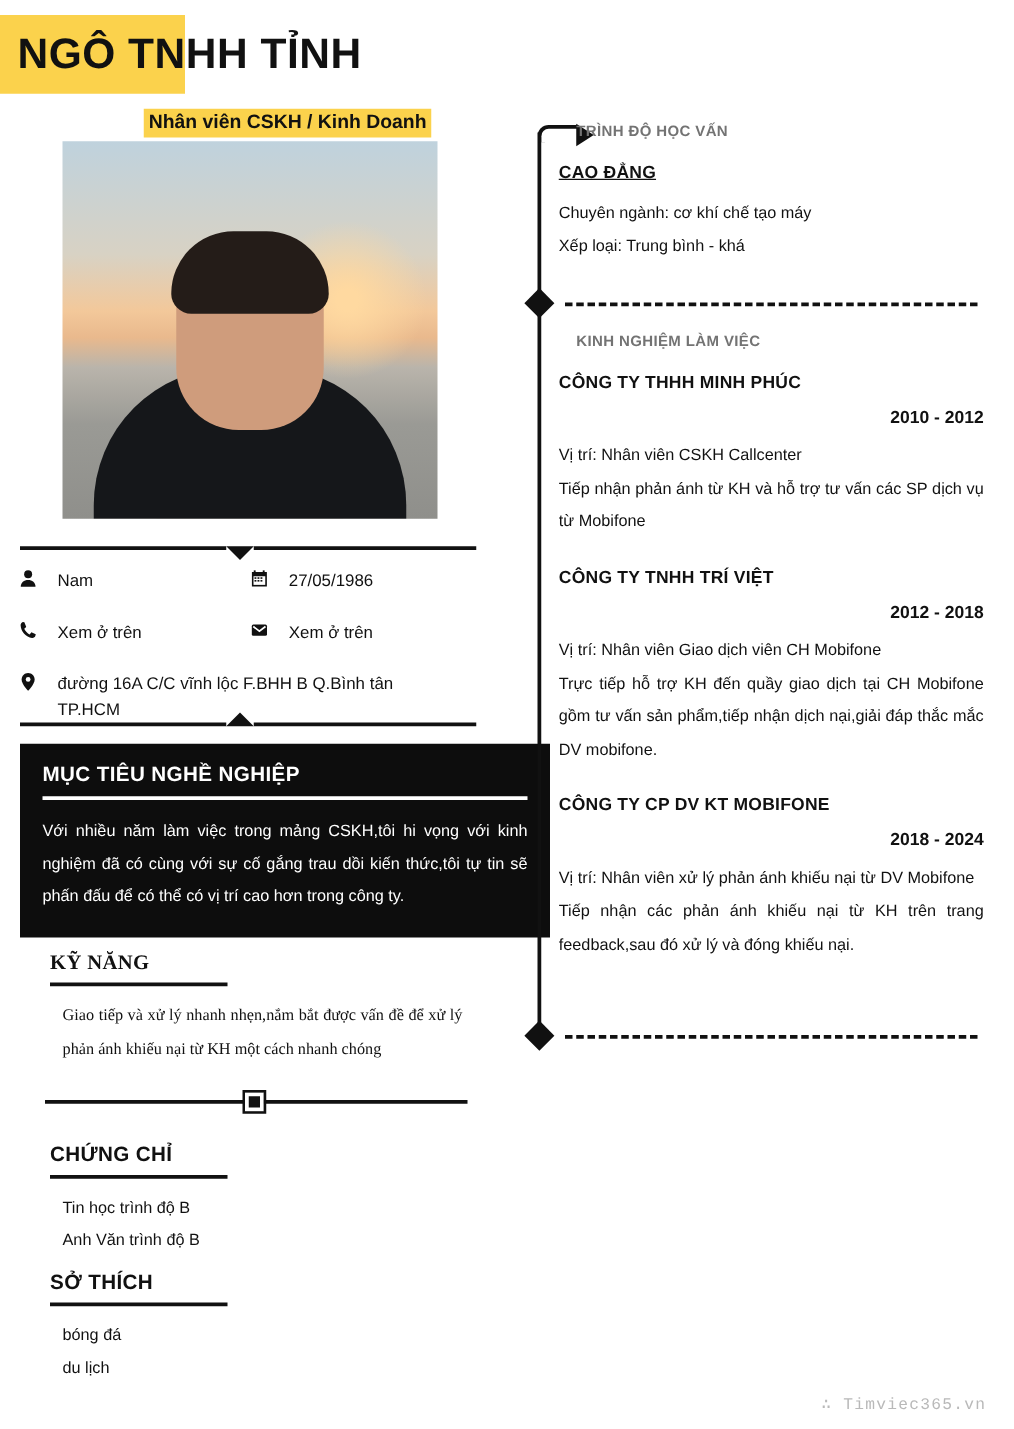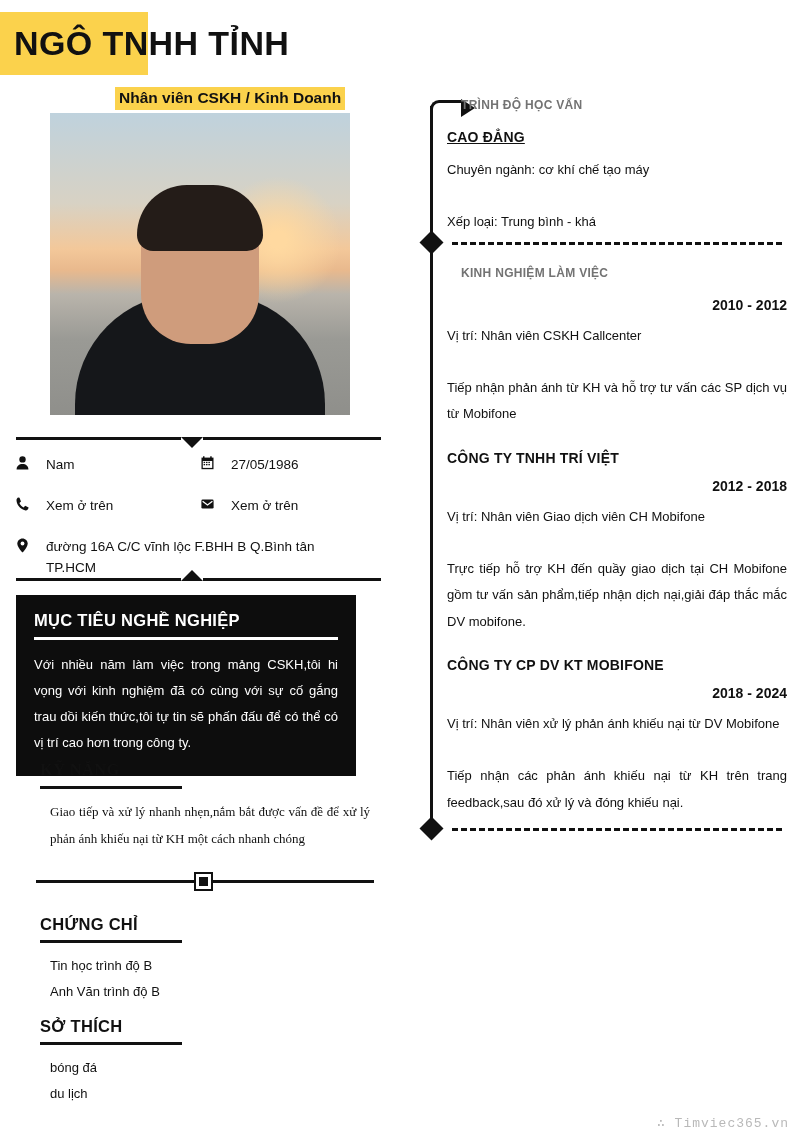--- a/index.html
+++ b/index.html
@@ -88,21 +88,21 @@
   .cicon { width: 30px; flex: 0 0 30px; padding-top: 1px; }
   .cicon svg { display: block; }
   .ctext { line-height: 1.55; }
   .ctwo { display: flex; }
   .ccol { width: 50%; }
   .ccol .crow { margin-bottom: 20px; }
 
   
   .objective {
     position: absolute; left: 16px; top: 595px;
-    width: 340px; padding: 16px 18px 20px 18px;
+    width: 424px; padding: 16px 18px 20px 18px;
     background: #0d0d0d; color: #fff;
   }
   .obj-h {
     font-size: 16.5px; font-weight: bold; letter-spacing: .3px;
     padding-bottom: 7px;
   }
   .obj-line { height: 3px; background: #fff; width: 100%; margin-bottom: 12px; }
   .obj-body { font-size: 13px; line-height: 2.0; text-align: justify; }
 
   
@@ -158,21 +158,21 @@
       radial-gradient(ellipse at 98% 85%, rgba(251,210,76,.85) 0 40%, rgba(251,210,76,0) 72%),
       linear-gradient(#FBD24C, #FBD24C);
     background-size: 26px 26px, 26px 26px, calc(100% - 16px) 100%;
     background-position: left top, right bottom, 8px 0;
     background-repeat: no-repeat;
     border-radius: 3px;
     z-index: -1;
   }
   .sub-h { font-size: 14px; font-weight: bold; letter-spacing: .2px; }
   .years { font-size: 14px; font-weight: bold; text-align: right; }
-  .rbody { font-size: 13px; line-height: 2.05; margin-top: 25px; }
+  .rbody { font-size: 13px; line-height: 2.05; }
   .rbody.just { text-align: justify; }
 
   
   .footer {
     position: absolute; right: 22px; bottom: 12px;
     font-family: "Liberation Mono", monospace;
     font-size: 13px; color: #b9b9b9; letter-spacing: 1px;
   }
 </style>
 </head>
@@ -305,20 +305,21 @@
     <div class="hl-title">TRÌNH ĐỘ HỌC VẤN</div>
     <div class="sub-h" style="margin-top:12px;text-decoration:underline;">CAO ĐẲNG</div>
     <div class="rbody" style="margin-top:12px;">Chuyên ngành: cơ khí chế tạo máy</div>
     <div class="rbody">Xếp loại: Trung bình - khá</div>
   </div>
 
   <div class="rsec" style="top:262px;">
     <div class="hl-title">KINH NGHIỆM LÀM VIỆC</div>
 
     <div style="margin-top:12px;">
+      <div class="sub-h">CÔNG TY THHH MINH PHÚC</div>
       <div class="years" style="margin-top:12px;">2010 - 2012</div>
       <div class="rbody" style="margin-top:10px;">Vị trí: Nhân viên CSKH Callcenter</div>
       <div class="rbody just">Tiếp nhận phản ánh từ KH và hỗ trợ tư vấn các SP dịch vụ từ Mobifone</div>
     </div>
 
     <div style="margin-top:22px;">
       <div class="sub-h">CÔNG TY TNHH TRÍ VIỆT</div>
       <div class="years" style="margin-top:12px;">2012 - 2018</div>
       <div class="rbody" style="margin-top:10px;">Vị trí: Nhân viên Giao dịch viên CH Mobifone</div>
       <div class="rbody just">Trực tiếp hỗ trợ KH đến quầy giao dịch tại CH Mobifone gồm tư vấn sản phẩm,tiếp nhận dịch nại,giải đáp thắc mắc DV mobifone.</div>

